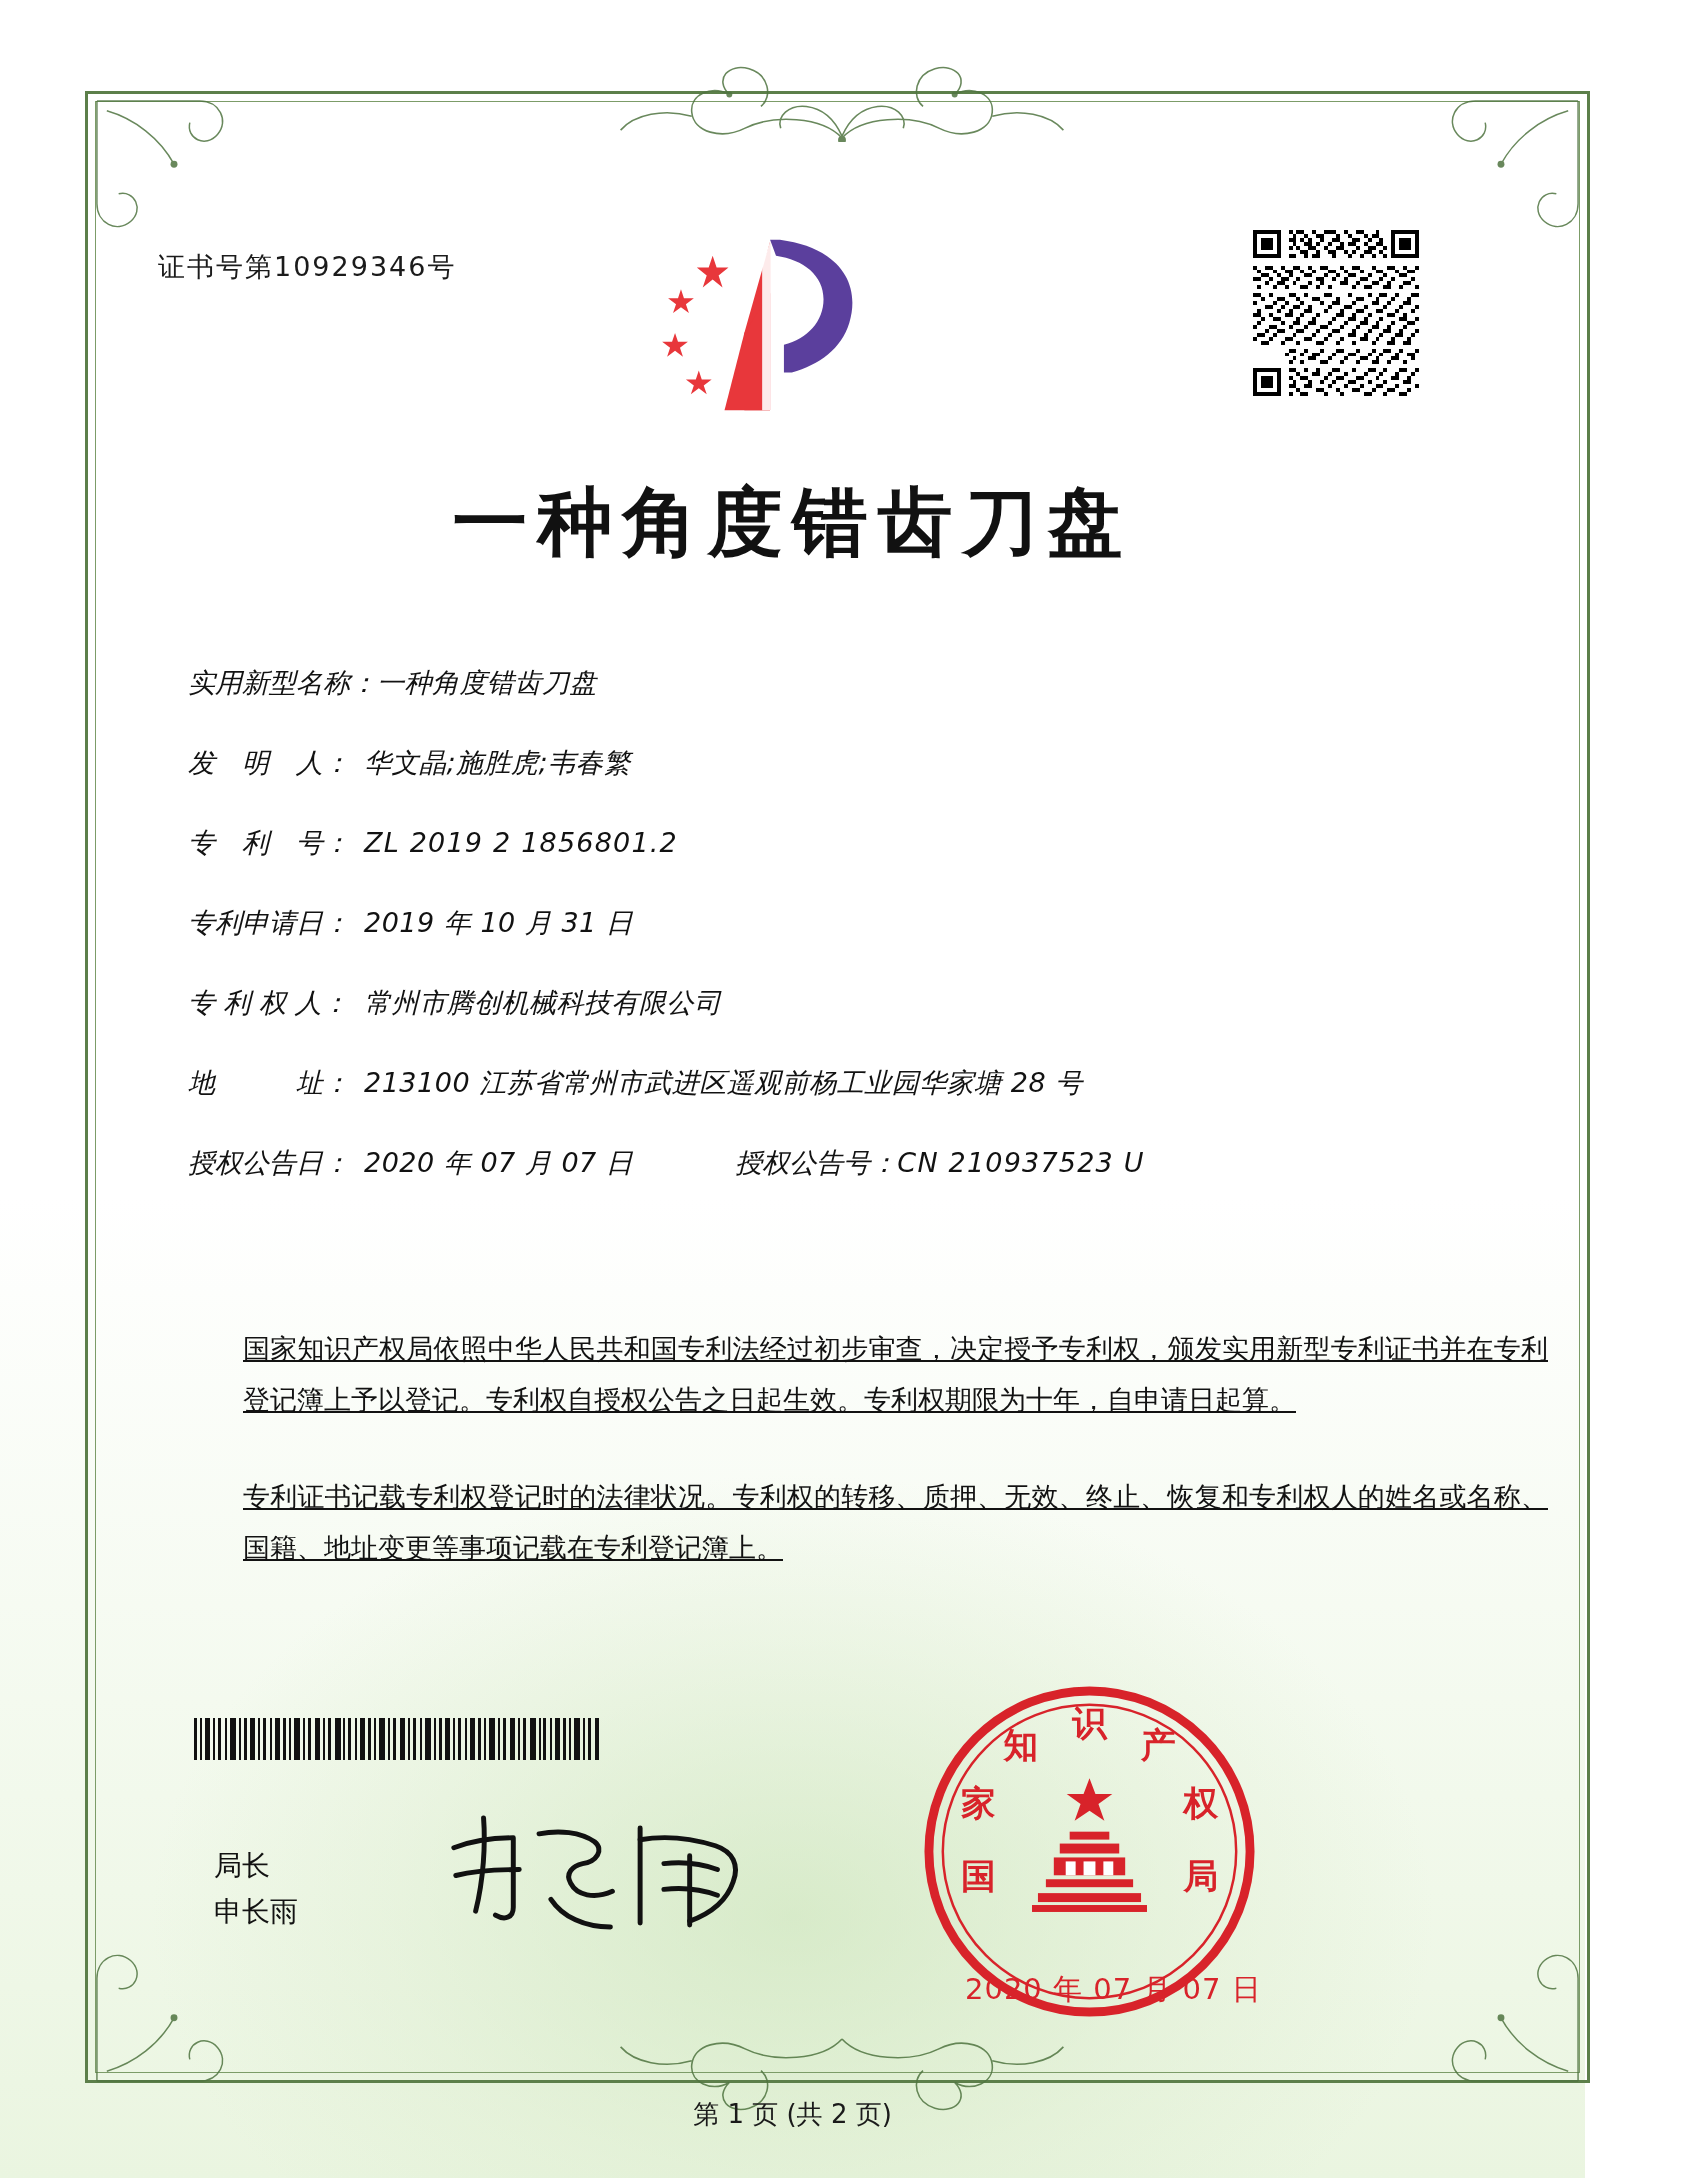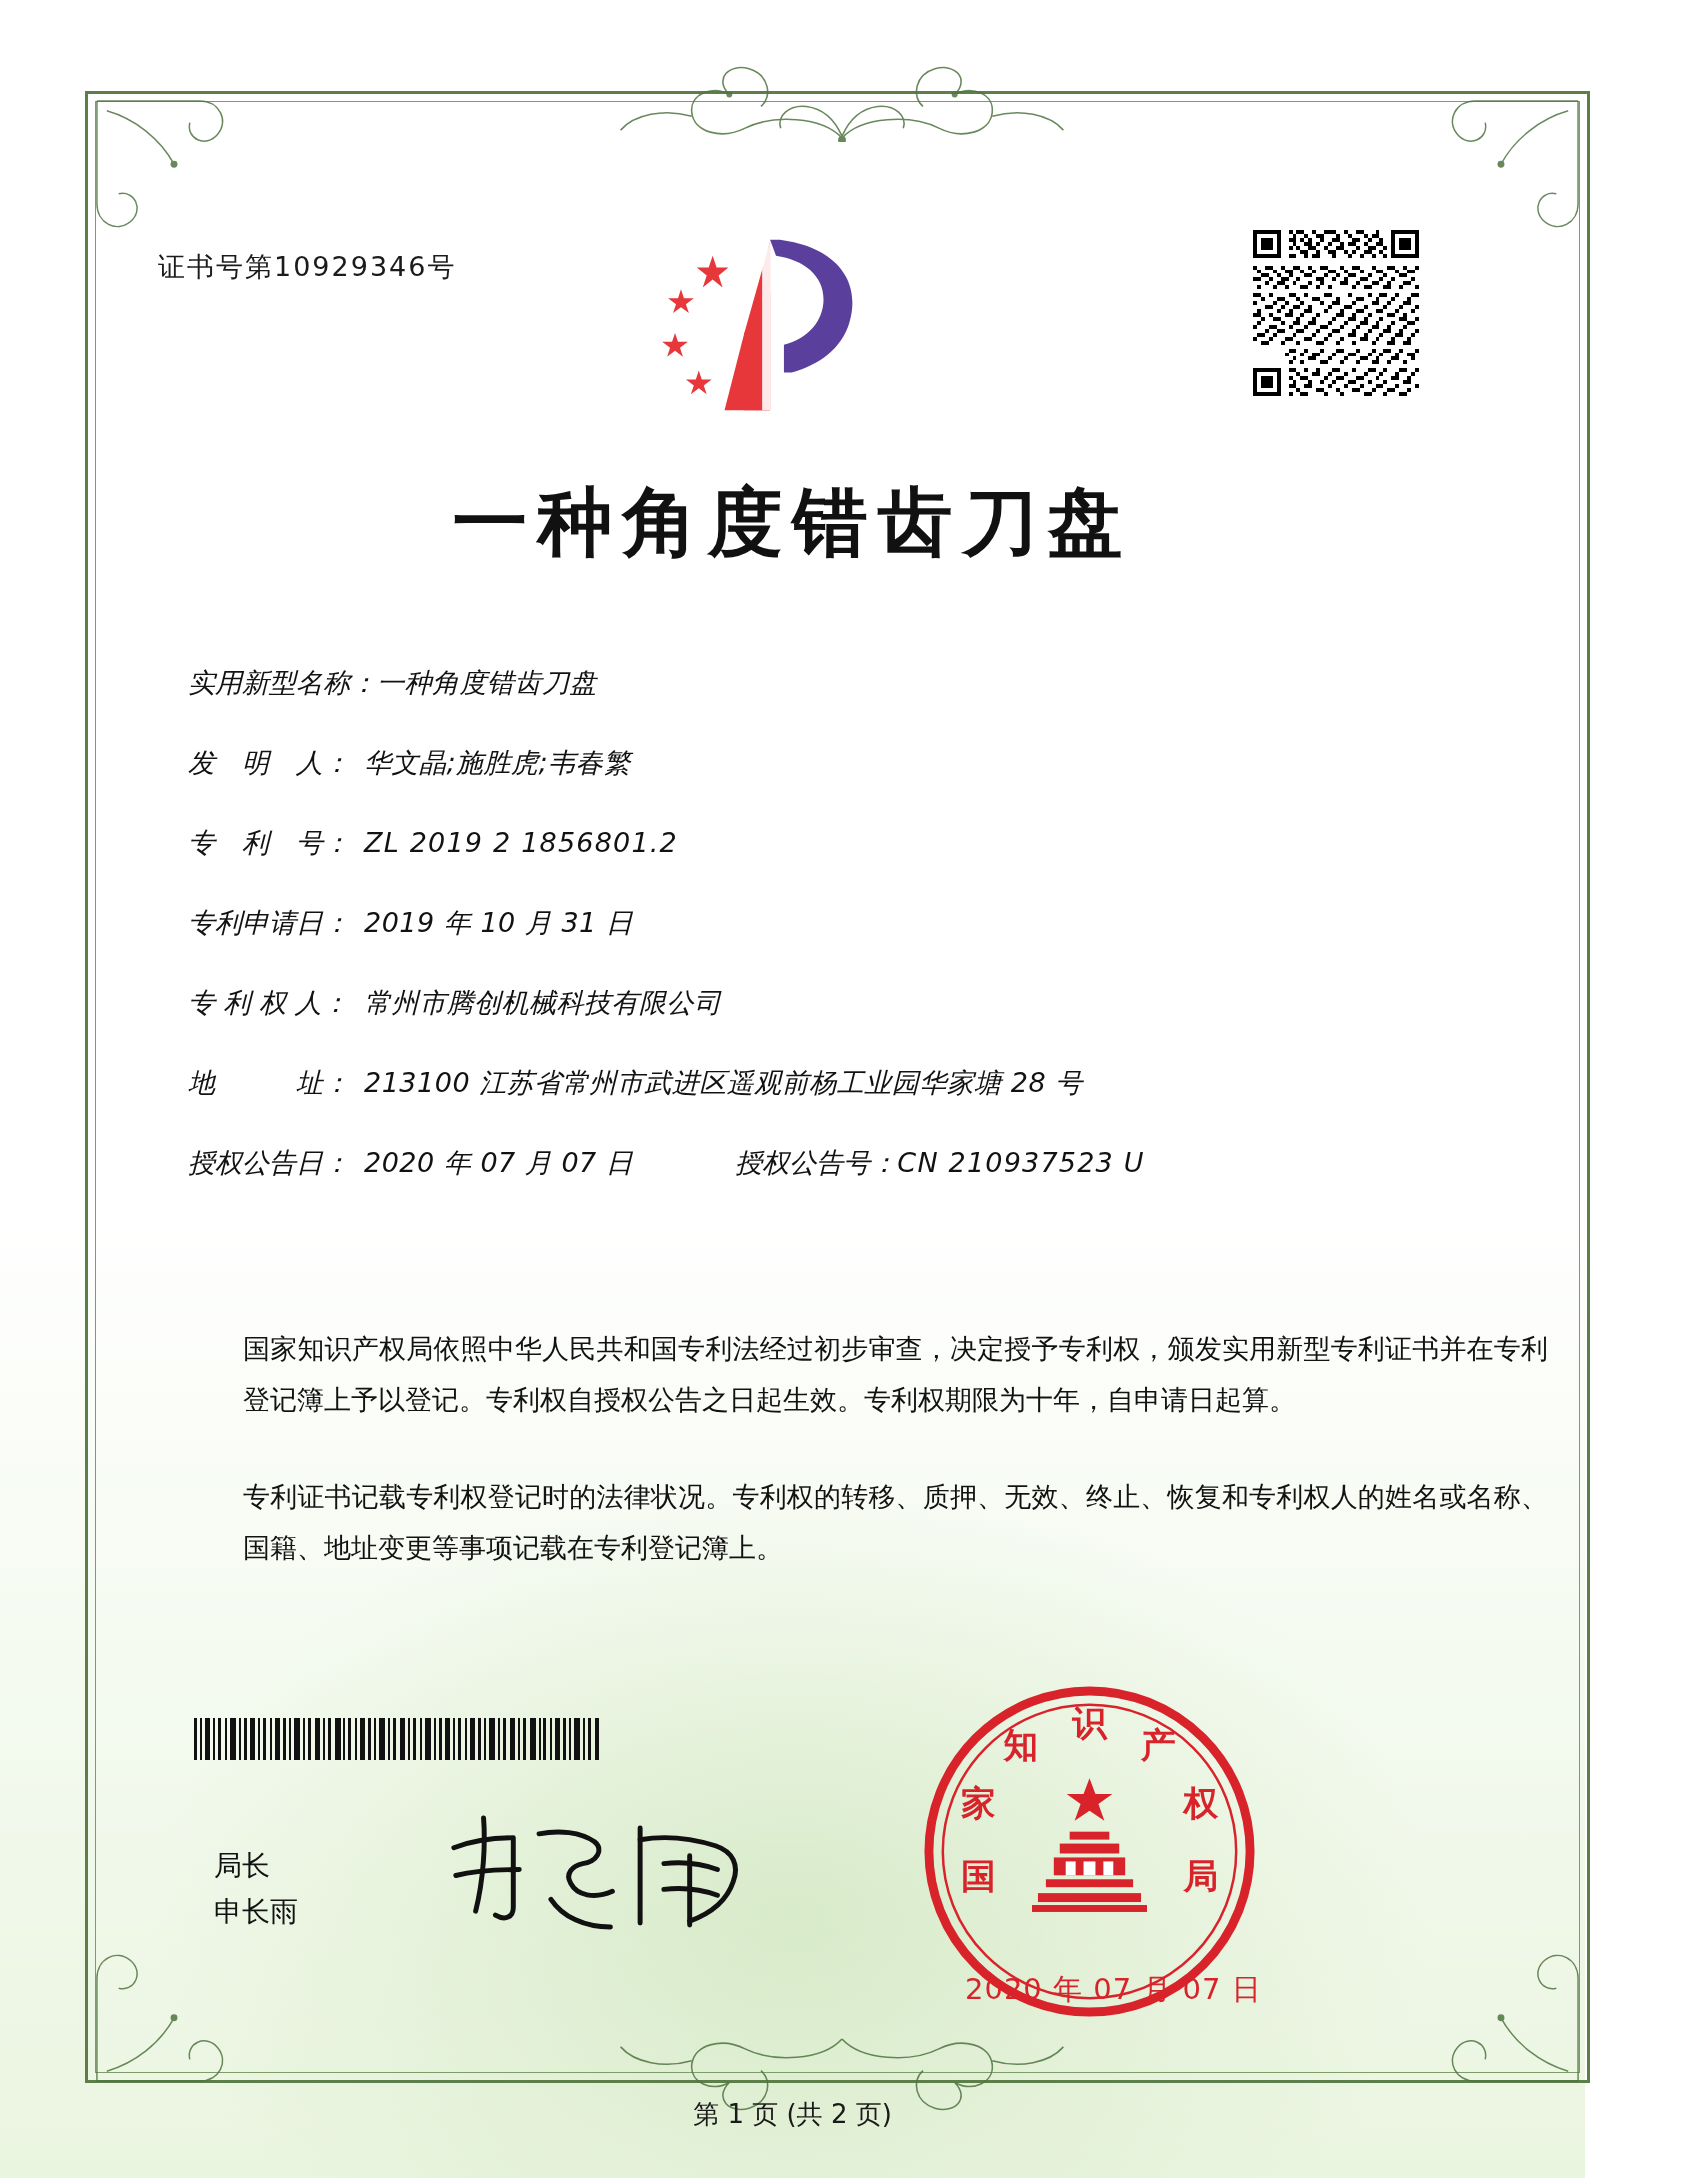--- a/index.html
+++ b/index.html
@@ -133,21 +133,21 @@
     left: 188px;
     width: 1305px;
     font-size: 27px;
     line-height: 51px;
     color: #121212;
     text-align: justify;
     text-justify: inter-ideograph;
   }
   #para1 { top: 1323px; }
   #para2 { top: 1471px; }
-  .indent { padding-left: 55px; }
+  .indent { padding-left: 55px; text-decoration: underline; }
 
   
   .barcode {
     position: absolute;
     left: 194px;
     top: 1718px;
     width: 406px;
     height: 42px;
   }
   .barcode i {

